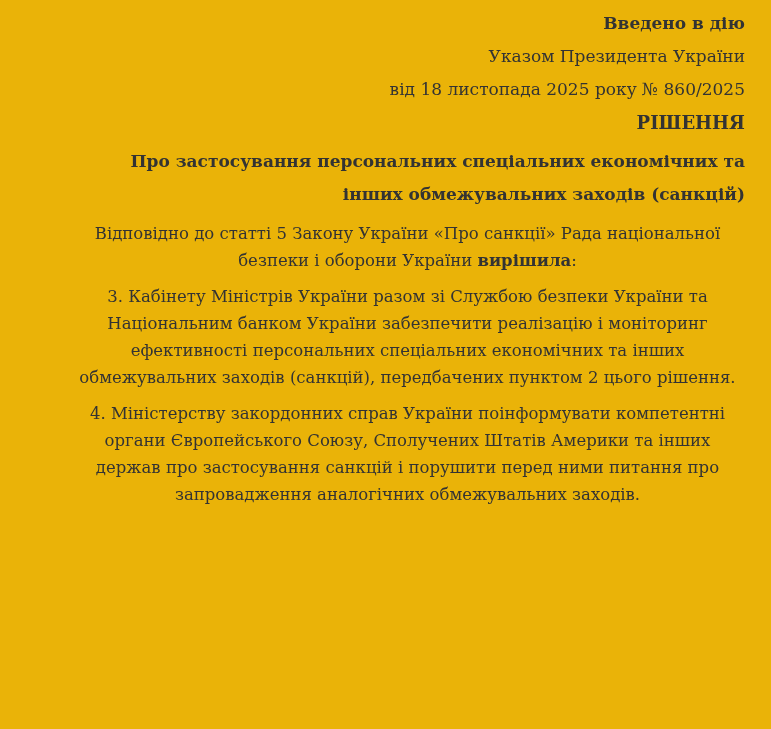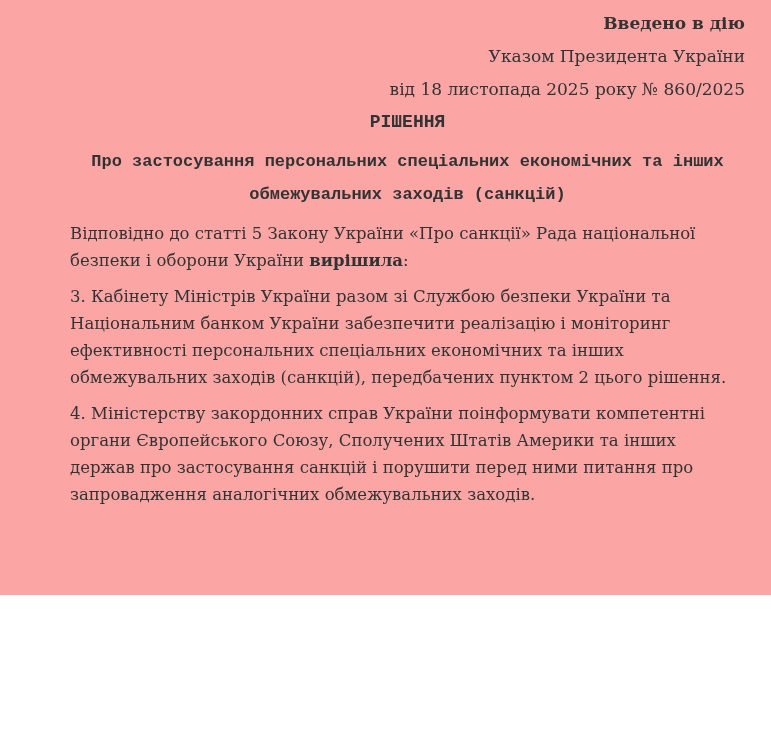--- a/index.html
+++ b/index.html
@@ -10,41 +10,40 @@
   body {
     width: 771px;
     height: 729px;
     overflow: hidden;
     font-family: "DejaVu Serif", "Liberation Serif", serif;
     color: #333333;
   }
   .doc {
     box-sizing: border-box;
     width: 771px;
-    height: 595px;
+    height: 729px;
     padding: 7px 26px 0 70px;
-    background: #fca5a5;
+    background: #eab308;
   }
-  .doc p { margin: 0; }
+  .doc p { margin: 0; text-align: center; }
 
   
   .enactment p {
     text-align: right;
     font-size: 17px;
     line-height: 33px;
     font-weight: normal;
   }
   .enactment .b { font-weight: bold; }
 
   
   .heading p {
-    text-align: center;
+    text-align: right;
     font-size: 17px;
     line-height: 33px;
-    font-family: Liberation Mono, monospace;
   }
   .heading .b { font-weight: bold; font-size: 18px; }
 
   .doc-title {
     text-align: center;
     font-weight: bold;
     font-size: 17.5px;
     line-height: 28px;
     margin: 6px 0 0 0 !important;
   }

